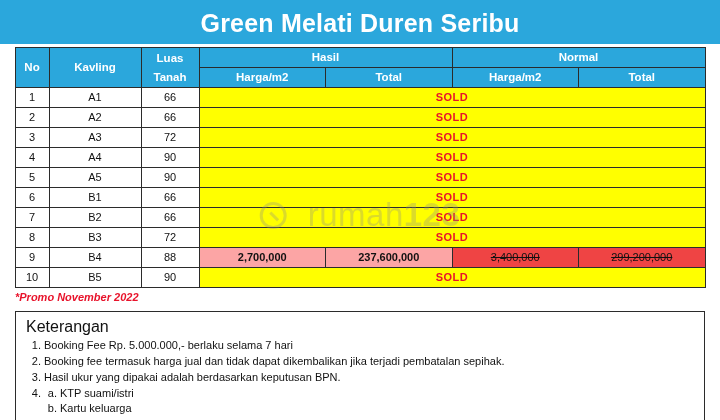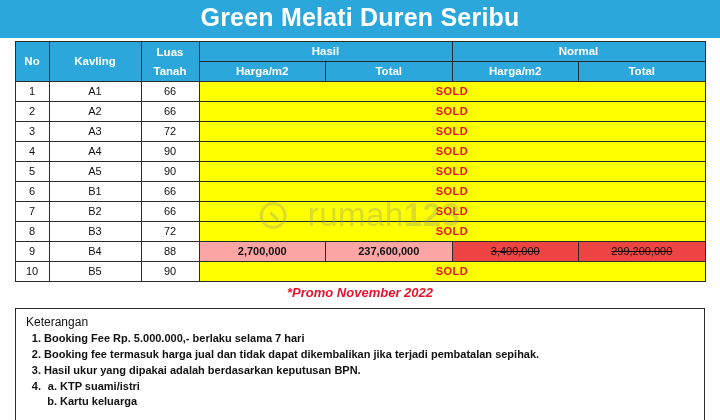--- a/index.html
+++ b/index.html
@@ -13,21 +13,21 @@
   #page {
     position: relative;
     width: 720px; height: 420px;
     background: #ffffff;
   }
   
   .banner {
     background: #2BA7DC;
     color: #ffffff;
     text-align: center;
-    padding: 2px 0 6px 0;
+    padding: 8px 0 6px 0;
   }
   .banner-title {
     font-size: 25px;
     font-weight: bold;
     line-height: 30px;
     letter-spacing: 0.2px;
   }
   .banner-sub {
     font-size: 13px;
     font-weight: bold;
@@ -67,43 +67,43 @@
     font-size: 11.5px;
     letter-spacing: 0.5px;
     margin-left: 28px;
   }
   td.price-val { background: #fca5a5; color: #111; font-weight: bold; font-size: 11px; }
   td.strike { background: #ef4444; color: #111; font-size: 11px; text-decoration: line-through; }
   
   .promo-note {
     width: 690px;
     margin: 3px auto 8px auto;
-    text-align: center;
+    text-align: left;
     color: #E8132B;
-    font-size: 13px;
+    font-size: 11px;
     font-weight: bold;
     font-style: italic;
   }
   
   .ket-box {
     width: 690px;
     margin: 4px auto 0 auto;
     border: 1px solid #2b2b2b;
     padding: 6px 10px 4px 10px;
     height: 132px;
     overflow: hidden;
   }
-  .ket-title { font-size: 12px; color: #111; margin-bottom: 2px; }
+  .ket-title { font-size: 16px; color: #111; margin-bottom: 2px; }
   ol.ket-list {
     margin: 0 0 0 18px;
     padding: 0;
     font-size: 11px;
     color: #111;
   }
-  ol.ket-list > li { margin: 0 0 1px 0; line-height: 15px; font-weight: bold; }
+  ol.ket-list > li { margin: 0 0 1px 0; line-height: 15px; }
   ol.sub-list {
     margin: 0 0 0 16px;
     padding: 0;
     list-style-type: lower-alpha;
     font-size: 11px;
   }
   ol.sub-list > li { line-height: 15px; }
   
   .watermark {
     position: absolute;

